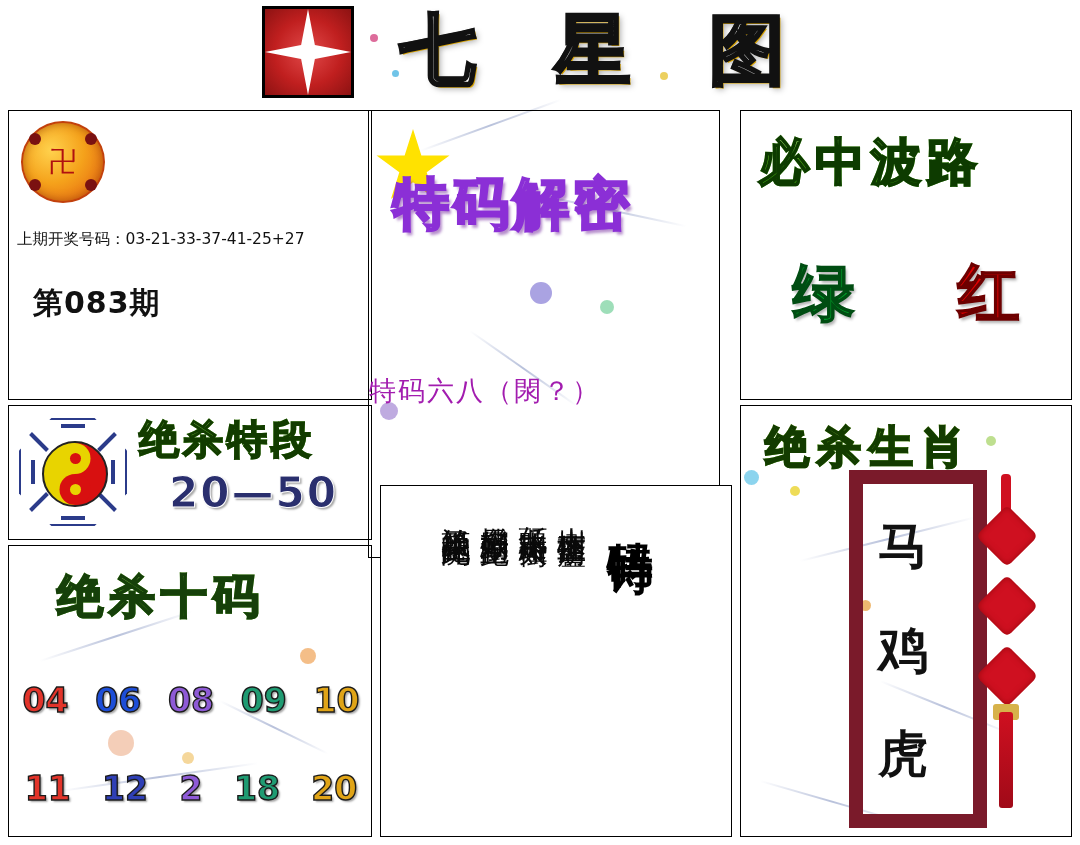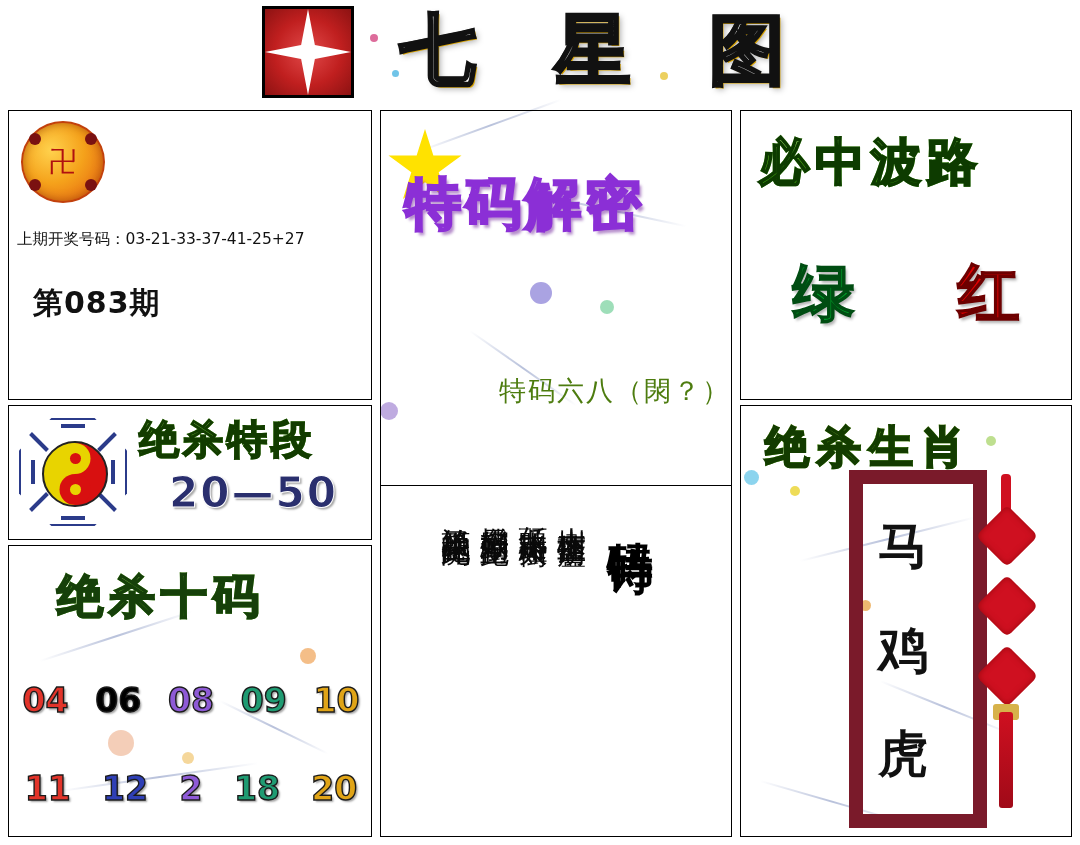--- a/index.html
+++ b/index.html
@@ -92,21 +92,21 @@
     border: 1px solid #000;
     box-sizing: border-box;
     background: transparent;
     overflow: hidden;
   }
 
   
   .p-left-top   { left: 8px;   top: 110px; width: 364px;  height: 290px; background:#fff; }
   .p-left-mid   { left: 8px;   top: 405px; width: 364px;  height: 135px; background:#fff; }
   .p-left-bot   { left: 8px;   top: 545px; width: 364px;  height: 292px; }
-  .p-center-top { left: 380px; top: 110px; width: 352px;  height: 448px; }
+  .p-center-top { left: 368px; top: 110px; width: 352px;  height: 448px; }
   .p-center-bot { left: 380px; top: 485px; width: 352px;  height: 352px; background:#fff; }
   .p-right-top  { left: 740px; top: 110px; width: 332px;  height: 290px; background:#fff; }
   .p-right-bot  { left: 740px; top: 405px; width: 332px;  height: 432px; }
 
   
   .yin-badge {
     position: absolute;
     left: 12px; top: 10px;
     width: 80px; height: 78px;
     border-radius: 50%;
@@ -273,23 +273,23 @@
     position: absolute;
     left: 6px; top: 18px;
     width: 76px; height: 76px;
     background: #ffe200;
     clip-path: polygon(50% 0%, 61% 35%, 98% 35%, 68% 57%, 79% 92%, 50% 70%, 21% 92%, 32% 57%, 2% 35%, 39% 35%);
     filter: drop-shadow(0 0 1px #d8a000);
   }
   .center-hint {
     position: absolute;
     left: 0; right: 0; top: 262px;
-    text-align: right;
+    text-align: left;
     font-size: 27px;
-    color: #4d7c0f;
+    color: #a21caf;
     font-family: "DejaVu Serif", serif;
     letter-spacing: 2px;
   }
 
   
   .poem-wrap {
     position: absolute;
     inset: 0;
     display: flex;
     flex-direction: row;
@@ -517,21 +517,21 @@
     </div>
     <div class="lbl-jsd">绝杀特段</div>
     <div class="range-nums">20—50</div>
   </div>
 
   <div class="panel p-left-bot">
     <div class="lbl-jssm">绝杀十码</div>
     <div class="kill-grid">
       <div class="kill-row">
         <span class="kill-num" style="color:#e2342a;">04</span>
-        <span class="kill-num" style="color:#000000;">06</span>
+        <span class="kill-num" style="color:#1d4ed8;">06</span>
         <span class="kill-num" style="color:#8e5ad6;">08</span>
         <span class="kill-num" style="color:#1f9b72;">09</span>
         <span class="kill-num" style="color:#e0a417;">10</span>
       </div>
       <div class="kill-row">
         <span class="kill-num" style="color:#e2342a;">11</span>
         <span class="kill-num" style="color:#2f3fb5;">12</span>
         <span class="kill-num" style="color:#8e5ad6;">2</span>
         <span class="kill-num" style="color:#1f9b72;">18</span>
         <span class="kill-num" style="color:#e0a417;">20</span>

